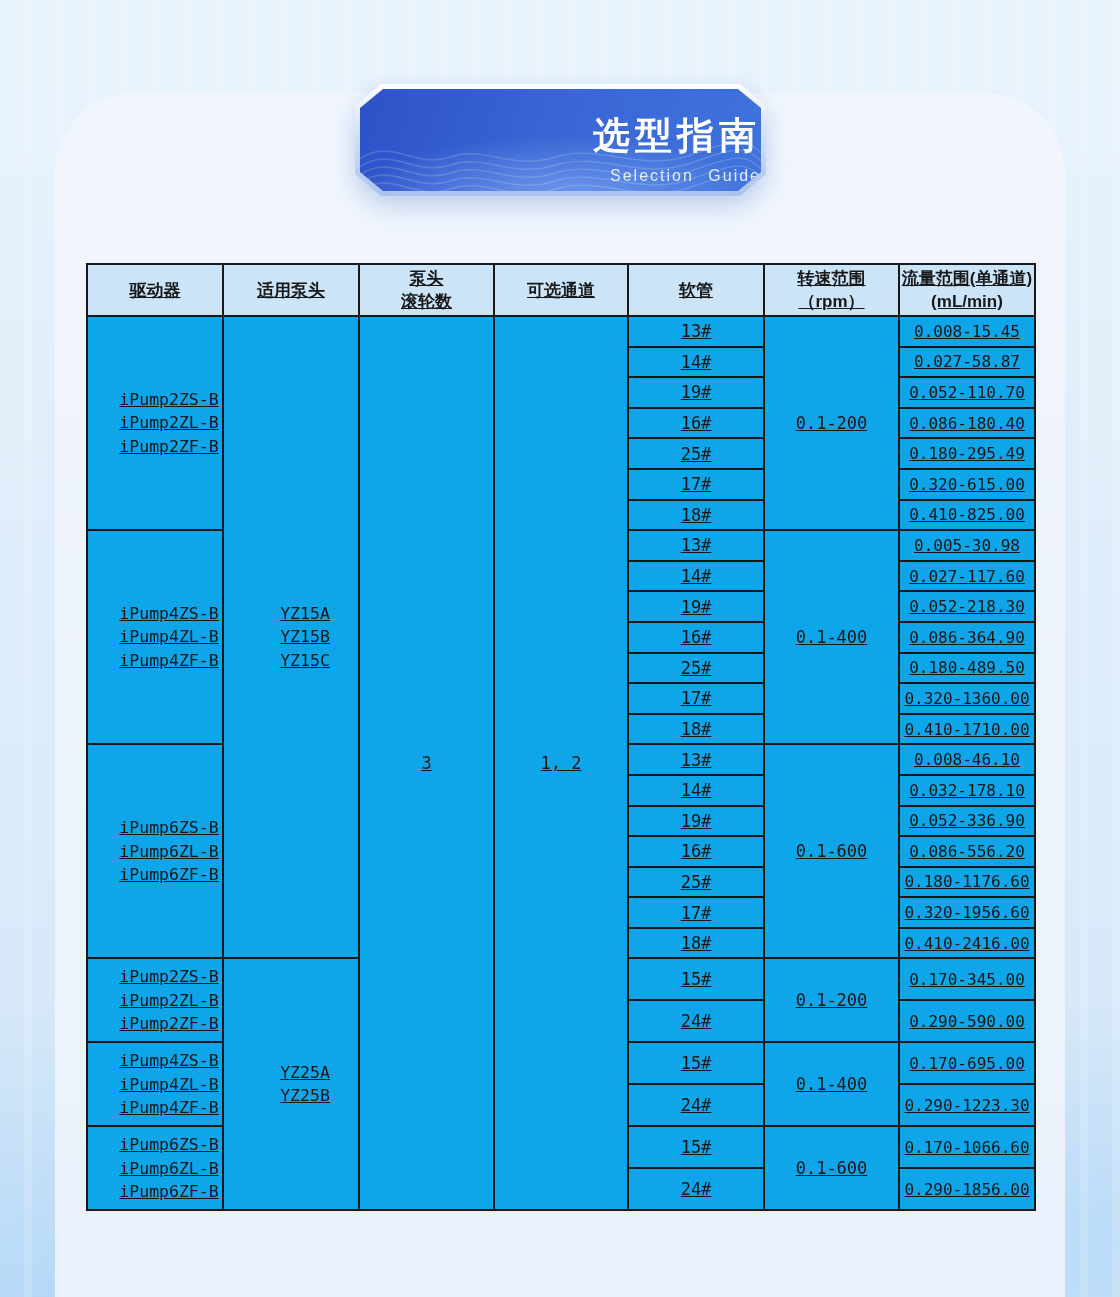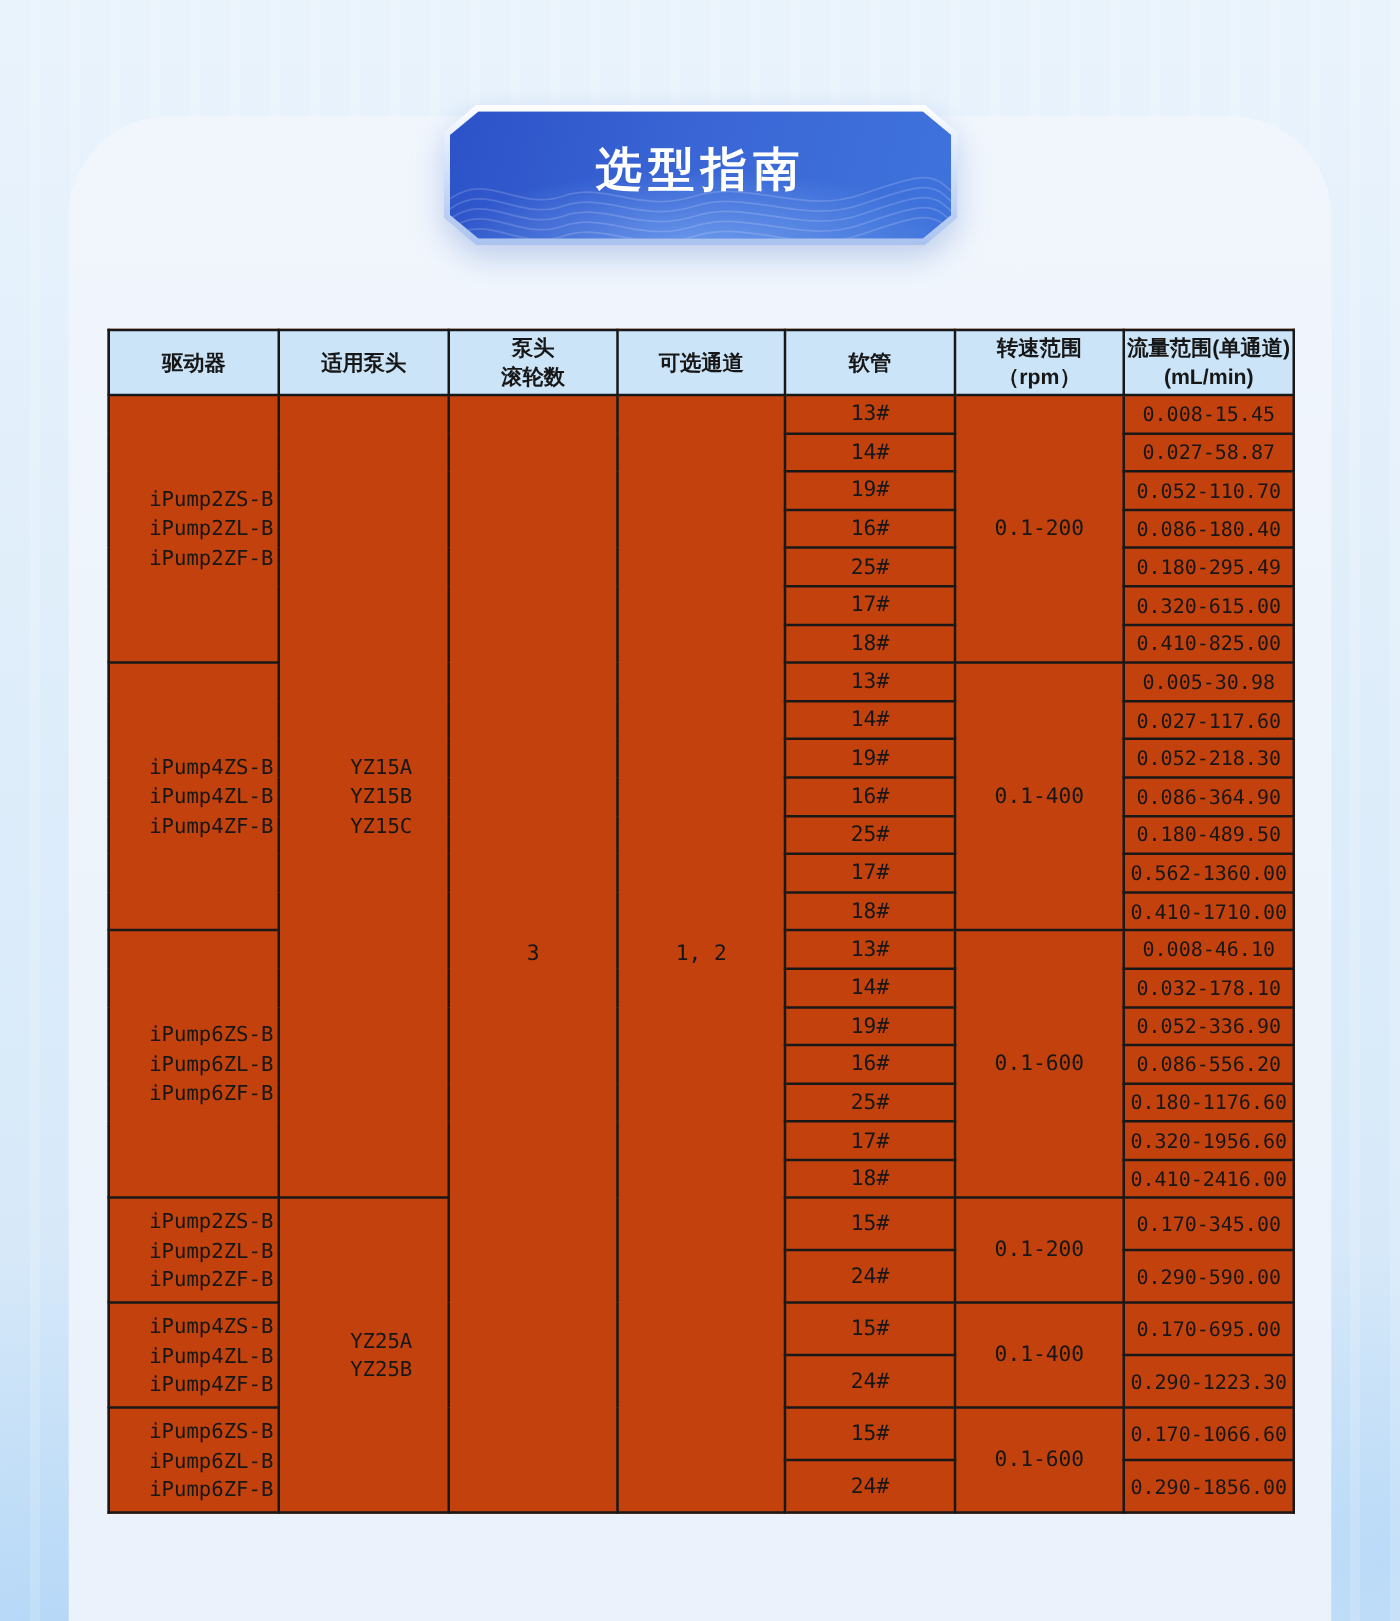--- a/index.html
+++ b/index.html
@@ -35,33 +35,33 @@
                calc(100% - 26px) 100%, 26px 100%, 0 calc(100% - 22px), 0 22px);
     background: linear-gradient(180deg,#ffffff 0%, #dbe7fb 35%, #a9c2ef 100%);
   }
   .banner-inner {
     position:absolute; inset:5px;
     clip-path: polygon(23px 0, calc(100% - 23px) 0, 100% 19px, 100% calc(100% - 19px),
                calc(100% - 23px) 100%, 23px 100%, 0 calc(100% - 19px), 0 19px);
     background:
       radial-gradient(300px 90px at 50% 108%, rgba(150,195,255,.55), rgba(150,195,255,0) 70%),
       linear-gradient(105deg, #2c52c8 0%, #3a66d5 48%, #3f73dc 100%);
-    text-align:center;
+    text-align:right;
   }
   .banner-title { margin-top:22px; font-size:37px; font-weight:bold; color:#ffffff;
                   letter-spacing:5px; }
   .banner-sub   { margin-top:6px; font-size:16px; color:rgba(238,246,255,.92);
                   letter-spacing:2px; word-spacing:8px; }
   .banner-waves { position:absolute; left:0; bottom:0; width:100%; height:72px; opacity:.55; }
 
   
   table.sel {
     position:absolute; left:86px; top:263px;
     border-collapse:collapse; table-layout:fixed; width:948px;
-    background:#c2410c; color:#171717;
+    background:#0ea5e9; color:#171717;text-decoration:underline;
   }
   table.sel th, table.sel td { border:2px solid #181818; text-align:center; vertical-align:middle; padding:0; }
   table.sel th {
     background:#cbe4f8; font-weight:bold; font-size:17px; line-height:23px;
     font-family:"Liberation Sans", sans-serif;
   }
   tr.hdr { height:52px; }
   tr.r-sm { height:30.6px; }
   tr.r-lg { height:42px; }
   td { font-family:"DejaVu Sans Mono","Liberation Mono",monospace; font-size:17px; }
@@ -81,20 +81,21 @@
     <svg class="banner-waves" viewBox="0 0 400 72" preserveAspectRatio="none">
       <g fill="none" stroke="rgba(255,255,255,0.30)" stroke-width="1.4">
         <path d="M0,40 C30,18 55,50 90,38 S150,52 195,38 S280,54 330,36 S385,20 400,34"></path>
         <path d="M0,48 C30,26 55,58 90,46 S150,60 195,46 S280,62 330,44 S385,28 400,42"></path>
         <path d="M0,56 C30,34 55,66 90,54 S150,68 195,54 S280,70 330,52 S385,36 400,50"></path>
         <path d="M0,64 C30,42 55,74 90,62 S150,76 195,62 S280,78 330,60 S385,44 400,58"></path>
         <path d="M0,72 C30,50 55,82 90,70 S150,84 195,70 S280,86 330,68 S385,52 400,66"></path>
       </g>
     </svg>
     <div class="banner-title">选型指南</div>
+    <div class="banner-sub">Selection Guide</div>
   </div>
 </div>
 
 <table class="sel">
   <colgroup>
     <col style="width:136px">
       <col style="width:136px">
       <col style="width:135px">
     <col style="width:134px">
       <col style="width:136px">
@@ -184,21 +185,21 @@
   <tr class="r-sm">
         <td class="tube">16#</td>
         <td class="flow">0.086-364.90</td>
       </tr>
   <tr class="r-sm">
         <td class="tube">25#</td>
         <td class="flow">0.180-489.50</td>
       </tr>
   <tr class="r-sm">
         <td class="tube">17#</td>
-        <td class="flow">0.562-1360.00</td>
+        <td class="flow">0.320-1360.00</td>
       </tr>
   <tr class="r-sm">
         <td class="tube">18#</td>
         <td class="flow">0.410-1710.00</td>
       </tr>
 
   <tr class="r-sm">
     <td class="driver" rowspan="7">
       <div>iPump6ZS-B</div>
       <div>iPump6ZL-B</div>

